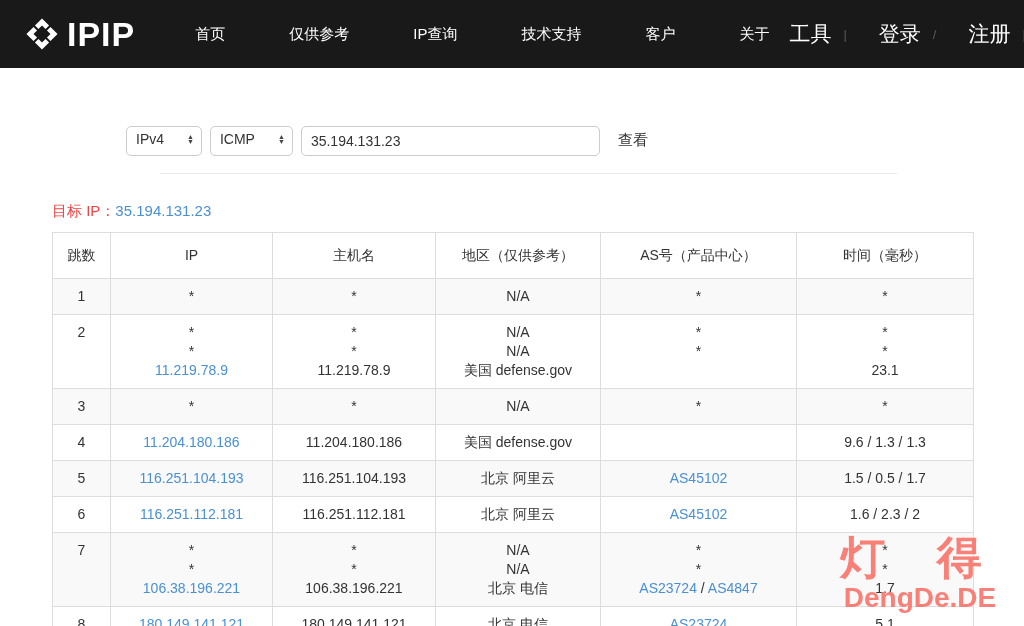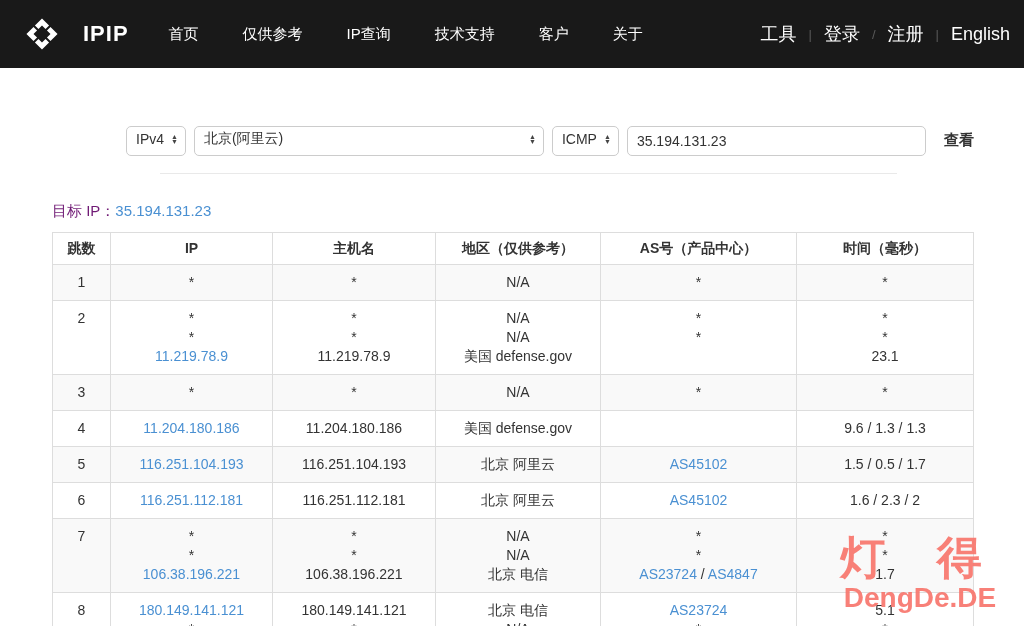--- a/index.html
+++ b/index.html
@@ -15,71 +15,71 @@
     width: 1024px; height: 626px; overflow: hidden; position: relative;
     background: #fff; font-family: "Liberation Sans", sans-serif; color: #333;
   }
 
   
   .navbar {
     height: 68px; background: var(--navbar-bg);
     display: flex; align-items: center; padding: 0 14px 0 24px;
   }
   .logo { display: flex; align-items: center; gap: 7px; color: #fff; cursor: pointer; }
-  .logo-text { font-size: 22px; font-weight: bold; letter-spacing: 1px; line-height: 1; margin-left: 16px; }
+  .logo-text { font-size: 34px; font-weight: bold; letter-spacing: 1px; line-height: 1; }
   .nav-menu { display: flex; gap: 44px; margin-left: 40px; }
-  .nav-item { color: #fff; font-size: 15px; cursor: pointer; white-space: nowrap; }
+  .nav-item { color: #fff; font-size: 15px; cursor: pointer; white-space: nowrap; margin-left: 20px; }
   .nav-right { margin-left: auto; display: flex; align-items: center; gap: 12px; }
-  .nav-right .nav-item { font-size: 18px; }
+  .nav-right .nav-item { font-size: 21px; }
   .nav-sep { color: #595959; font-size: 13px; }
 
   
   .form-row {
     margin: 57px 0 0 126px; display: flex; align-items: center; height: 31px;
   }
   .sel {
     border: 1px solid #ccc; border-radius: 5px; height: 30px; background: #fff;
     display: flex; align-items: center; padding: 0 7px 4px 9px; font-size: 14px;
-    color: #333; margin-right: 8px; cursor: pointer; gap: 7px;
+    color: #333; margin-right: 8px; cursor: pointer; gap: 23px;
   }
   .sel-label { white-space: nowrap; }
   .sel-wide { width: 350px; }
   .sel-wide .sel-label { flex: 1; text-align: left; }
   .arrows { display: flex; flex-direction: column; align-items: center; color: #444; }
   .arrows span { font-size: 7px; line-height: 5px; }
   .ip-input {
     width: 299px; height: 30px; border: 1px solid #ccc; border-radius: 5px;
     padding: 0 9px; font-size: 14px; color: #333; outline: none;
     font-family: "Liberation Sans", sans-serif; margin-right: 18px;
   }
   .submit-btn {
-    font-size: 15px; font-weight: bold; color: #333; background: none; border: none;
+    font-size: 15px; font-weight: normal; color: #333; background: none; border: none;
     cursor: pointer; font-family: "Liberation Sans", sans-serif; padding: 0;
   }
   .form-divider {
     border: none; border-top: 1px solid #e9e9e9; width: 737px;
     margin: 17px 0 0 160px;
   }
 
   
   .target-line { margin: 28px 0 0 52px; font-size: 15px; }
-  .target-label { color: #701a75; margin-top: 28px; }
+  .target-label { color: #ef4444; margin-top: 28px; }
   .lnk { color: var(--link); cursor: pointer; text-decoration: none; }
 
   
   .table-wrap { margin: 11px 0 0 52px; width: 921px; }
   table.trace {
     border-collapse: collapse; width: 100%; table-layout: fixed;
     font-size: 14px; color: #333;
   }
   .trace th, .trace td {
     border: 1px solid var(--tbl-border); text-align: center; vertical-align: top;
     padding: 8px 4px; line-height: 19px; overflow: hidden; white-space: nowrap;
   }
-  .trace th { font-weight: bold; padding: 6px 4px; background: #fff; }
+  .trace th { font-weight: normal; padding: 13px 4px; background: #fff; }
   .trace tbody tr:nth-child(odd) { background: var(--stripe); }
   .trace td div { min-height: 19px; }
 
   
   .watermark {
     position: absolute; left: 840px; top: 534px; pointer-events: none;
     color: var(--watermark); text-align: center; width: 160px; opacity: 0.92;
   }
   .wm-cjk {
     font-family: "DejaVu Serif", serif; font-weight: bold; font-size: 45px;
@@ -122,27 +122,20 @@
     <span class="nav-sep">/</span>
     <span class="nav-item">注册</span>
     <span class="nav-sep">|</span>
     <span class="nav-item">English</span>
   </div>
 </div>
 
 <div class="form-row">
   <div class="sel">
     <span class="sel-label">IPv4</span>
-    <span class="arrows">
-        <span>▲</span>
-        <span>▼</span>
-      </span>
-  </div>
-  <div class="sel sel-wide">
-    <span class="sel-label">北京(阿里云)</span>
     <span class="arrows">
         <span>▲</span>
         <span>▼</span>
       </span>
   </div>
   <div class="sel">
     <span class="sel-label">ICMP</span>
     <span class="arrows">
         <span>▲</span>
         <span>▼</span>

